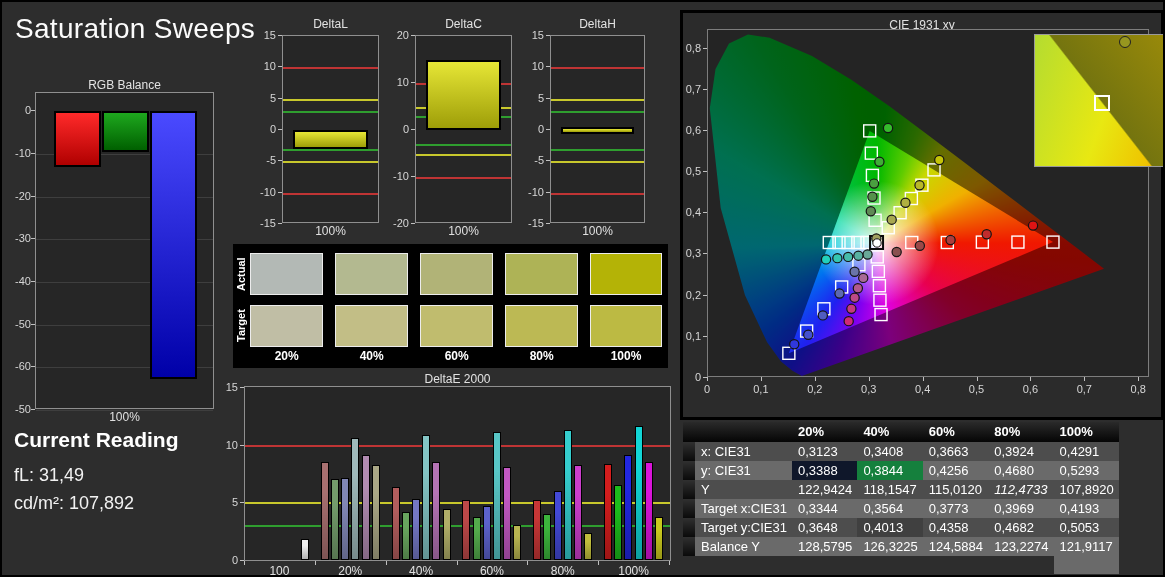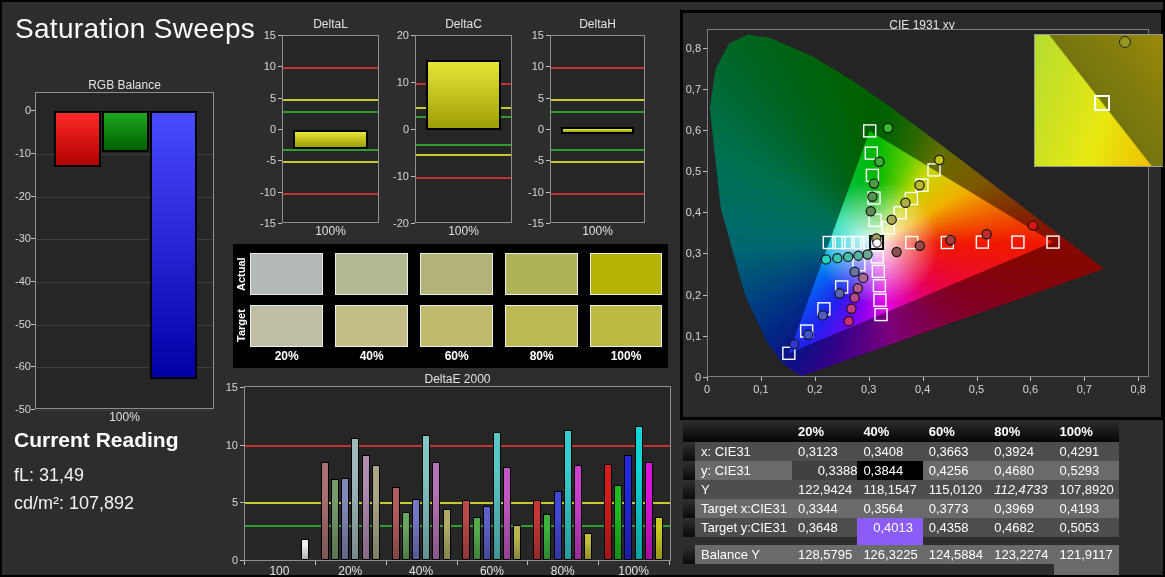--- a/index.html
+++ b/index.html
@@ -242,22 +242,22 @@
         <div class="tcell" style="width: 97px; height: 19px; line-height: 19px; background: rgb(77, 77, 77); padding-left: 6px;">x: CIE31</div>
         <div class="tcell" style="width: 65.4px; height: 19px; line-height: 19px; background: rgb(77, 77, 77); padding-left: 6px;">0,3123</div>
         <div class="tcell" style="width: 65.4px; height: 19px; line-height: 19px; background: rgb(77, 77, 77); padding-left: 6px;">0,3408</div>
         <div class="tcell" style="width: 65.4px; height: 19px; line-height: 19px; background: rgb(77, 77, 77); padding-left: 6px;">0,3663</div>
         <div class="tcell" style="width: 65.4px; height: 19px; line-height: 19px; background: rgb(77, 77, 77); padding-left: 6px;">0,3924</div>
         <div class="tcell" style="width: 65.4px; height: 19px; line-height: 19px; background: rgb(77, 77, 77); padding-left: 6px;">0,4291</div>
       </div>
       <div class="trow">
         <div class="tcell" style="width: 12px; height: 19px; line-height: 19px; background: linear-gradient(rgb(48, 48, 48), rgb(10, 10, 10));"></div>
         <div class="tcell" style="width: 97px; height: 19px; line-height: 19px; background: rgb(106, 106, 106); padding-left: 6px;">y: CIE31</div>
-        <div class="tcell" style="width: 65.4px; height: 19px; line-height: 19px; background: #404040; padding-left: 6px; text-align: right;">0,3388</div>
-        <div class="tcell" style="width: 65.4px; height: 19px; line-height: 19px; background: #000000; padding-left: 6px;">0,3844</div>
+        <div class="tcell" style="width: 65.4px; height: 19px; line-height: 19px; background: #0f172a; padding-left: 6px;">0,3388</div>
+        <div class="tcell" style="width: 65.4px; height: 19px; line-height: 19px; background: #15803d; padding-left: 6px;">0,3844</div>
         <div class="tcell" style="width: 65.4px; height: 19px; line-height: 19px; background: rgb(106, 106, 106); padding-left: 6px;">0,4256</div>
         <div class="tcell" style="width: 65.4px; height: 19px; line-height: 19px; background: rgb(106, 106, 106); padding-left: 6px;">0,4680</div>
         <div class="tcell" style="width: 65.4px; height: 19px; line-height: 19px; background: rgb(106, 106, 106); padding-left: 6px;">0,5293</div>
       </div>
       <div class="trow">
         <div class="tcell" style="width: 12px; height: 19px; line-height: 19px; background: linear-gradient(rgb(48, 48, 48), rgb(10, 10, 10));"></div>
         <div class="tcell" style="width: 97px; height: 19px; line-height: 19px; background: rgb(77, 77, 77); padding-left: 6px;">Y</div>
         <div class="tcell" style="width: 65.4px; height: 19px; line-height: 19px; background: rgb(77, 77, 77); padding-left: 6px;">122,9424</div>
         <div class="tcell" style="width: 65.4px; height: 19px; line-height: 19px; background: rgb(77, 77, 77); padding-left: 6px;">118,1547</div>
         <div class="tcell" style="width: 65.4px; height: 19px; line-height: 19px; background: rgb(77, 77, 77); padding-left: 6px;">115,0120</div>
@@ -270,21 +270,21 @@
         <div class="tcell" style="width: 65.4px; height: 19px; line-height: 19px; background: rgb(106, 106, 106); padding-left: 6px;">0,3344</div>
         <div class="tcell" style="width: 65.4px; height: 19px; line-height: 19px; background: rgb(106, 106, 106); padding-left: 6px;">0,3564</div>
         <div class="tcell" style="width: 65.4px; height: 19px; line-height: 19px; background: rgb(106, 106, 106); padding-left: 6px;">0,3773</div>
         <div class="tcell" style="width: 65.4px; height: 19px; line-height: 19px; background: rgb(106, 106, 106); padding-left: 6px;">0,3969</div>
         <div class="tcell" style="width: 65.4px; height: 19px; line-height: 19px; background: rgb(106, 106, 106); padding-left: 6px;">0,4193</div>
       </div>
       <div class="trow">
         <div class="tcell" style="width: 12px; height: 19px; line-height: 19px; background: linear-gradient(rgb(48, 48, 48), rgb(10, 10, 10));"></div>
         <div class="tcell" style="width: 97px; height: 19px; line-height: 19px; background: rgb(77, 77, 77); padding-left: 6px;">Target y:CIE31</div>
         <div class="tcell" style="width: 65.4px; height: 19px; line-height: 19px; background: rgb(77, 77, 77); padding-left: 6px;">0,3648</div>
-        <div class="tcell" style="width: 65.4px; height: 27px; line-height: 19px; background: #8b5cf6; padding-left: 6px; text-align: center;">0,4013</div>
+        <div class="tcell" style="width: 65.4px; height: 19px; line-height: 19px; background: #404040; padding-left: 6px;">0,4013</div>
         <div class="tcell" style="width: 65.4px; height: 19px; line-height: 19px; background: rgb(77, 77, 77); padding-left: 6px;">0,4358</div>
         <div class="tcell" style="width: 65.4px; height: 19px; line-height: 19px; background: rgb(77, 77, 77); padding-left: 6px;">0,4682</div>
         <div class="tcell" style="width: 65.4px; height: 19px; line-height: 19px; background: rgb(77, 77, 77); padding-left: 6px;">0,5053</div>
       </div>
       <div class="trow">
         <div class="tcell" style="width: 12px; height: 19px; line-height: 19px; background: linear-gradient(rgb(48, 48, 48), rgb(10, 10, 10));"></div>
         <div class="tcell" style="width: 97px; height: 19px; line-height: 19px; background: rgb(106, 106, 106); padding-left: 6px;">Balance Y</div>
         <div class="tcell" style="width: 65.4px; height: 19px; line-height: 19px; background: rgb(106, 106, 106); padding-left: 6px;">128,5795</div>
         <div class="tcell" style="width: 65.4px; height: 19px; line-height: 19px; background: rgb(106, 106, 106); padding-left: 6px;">126,3225</div>
         <div class="tcell" style="width: 65.4px; height: 19px; line-height: 19px; background: rgb(106, 106, 106); padding-left: 6px;">124,5884</div>

